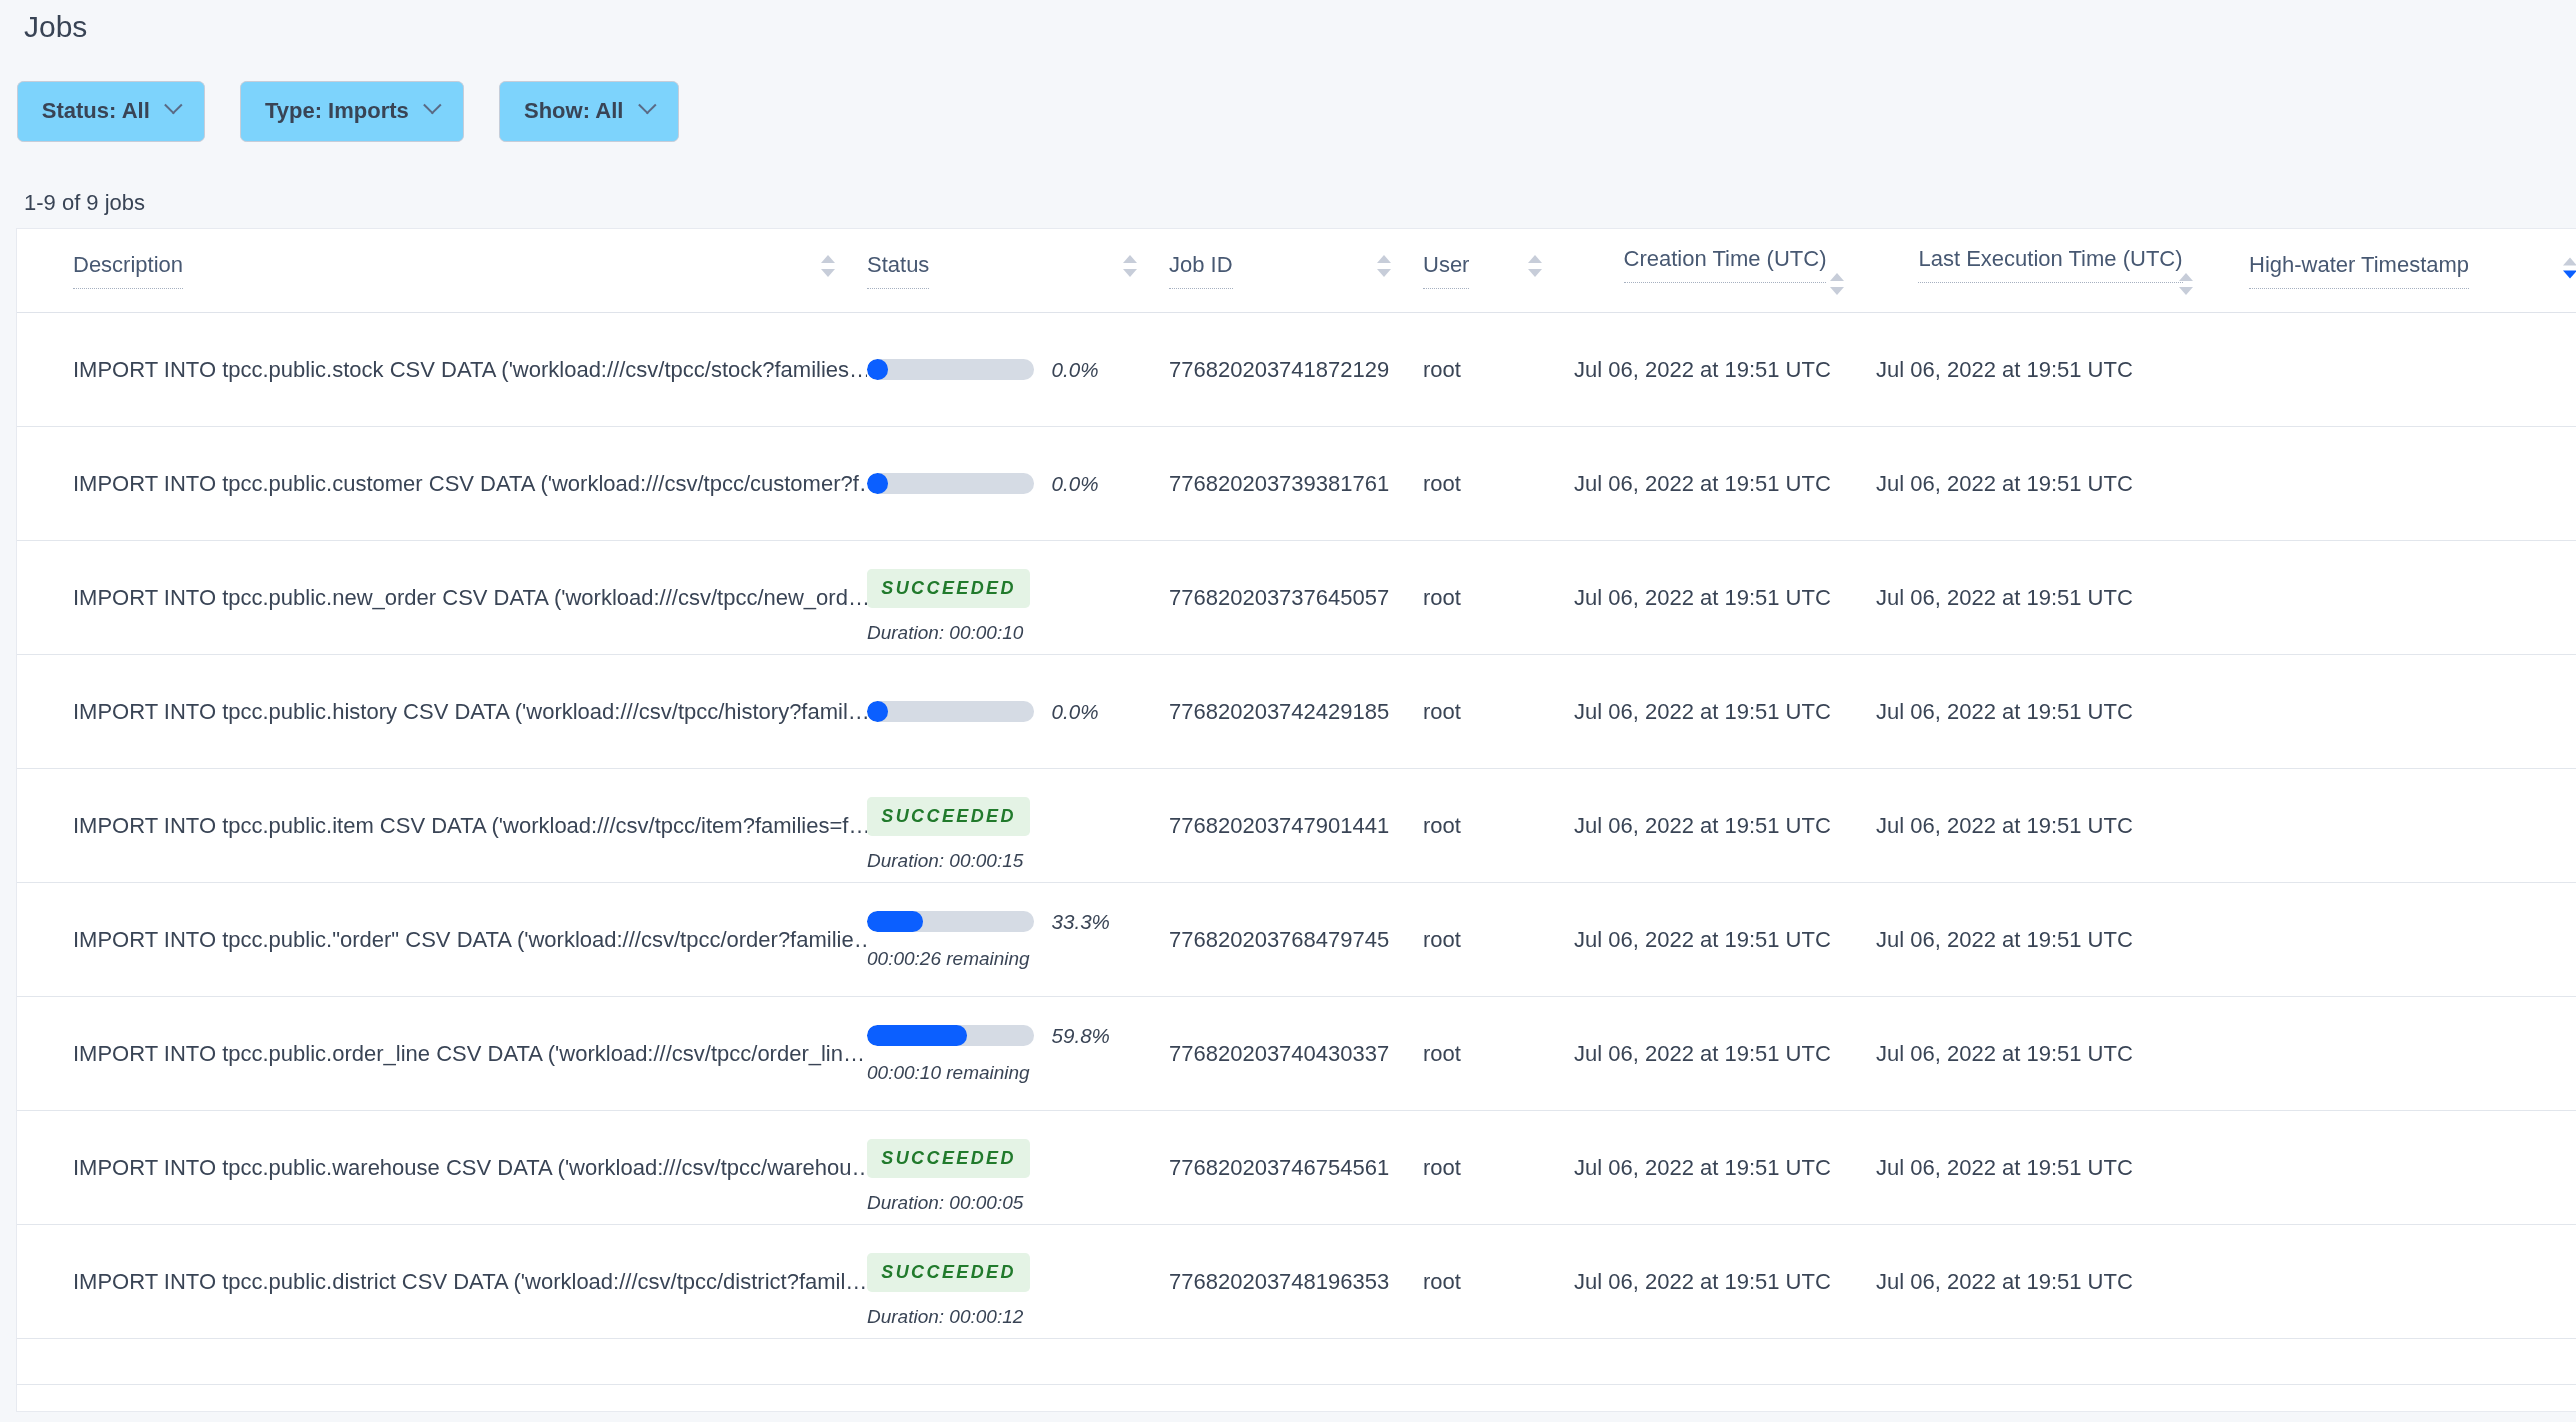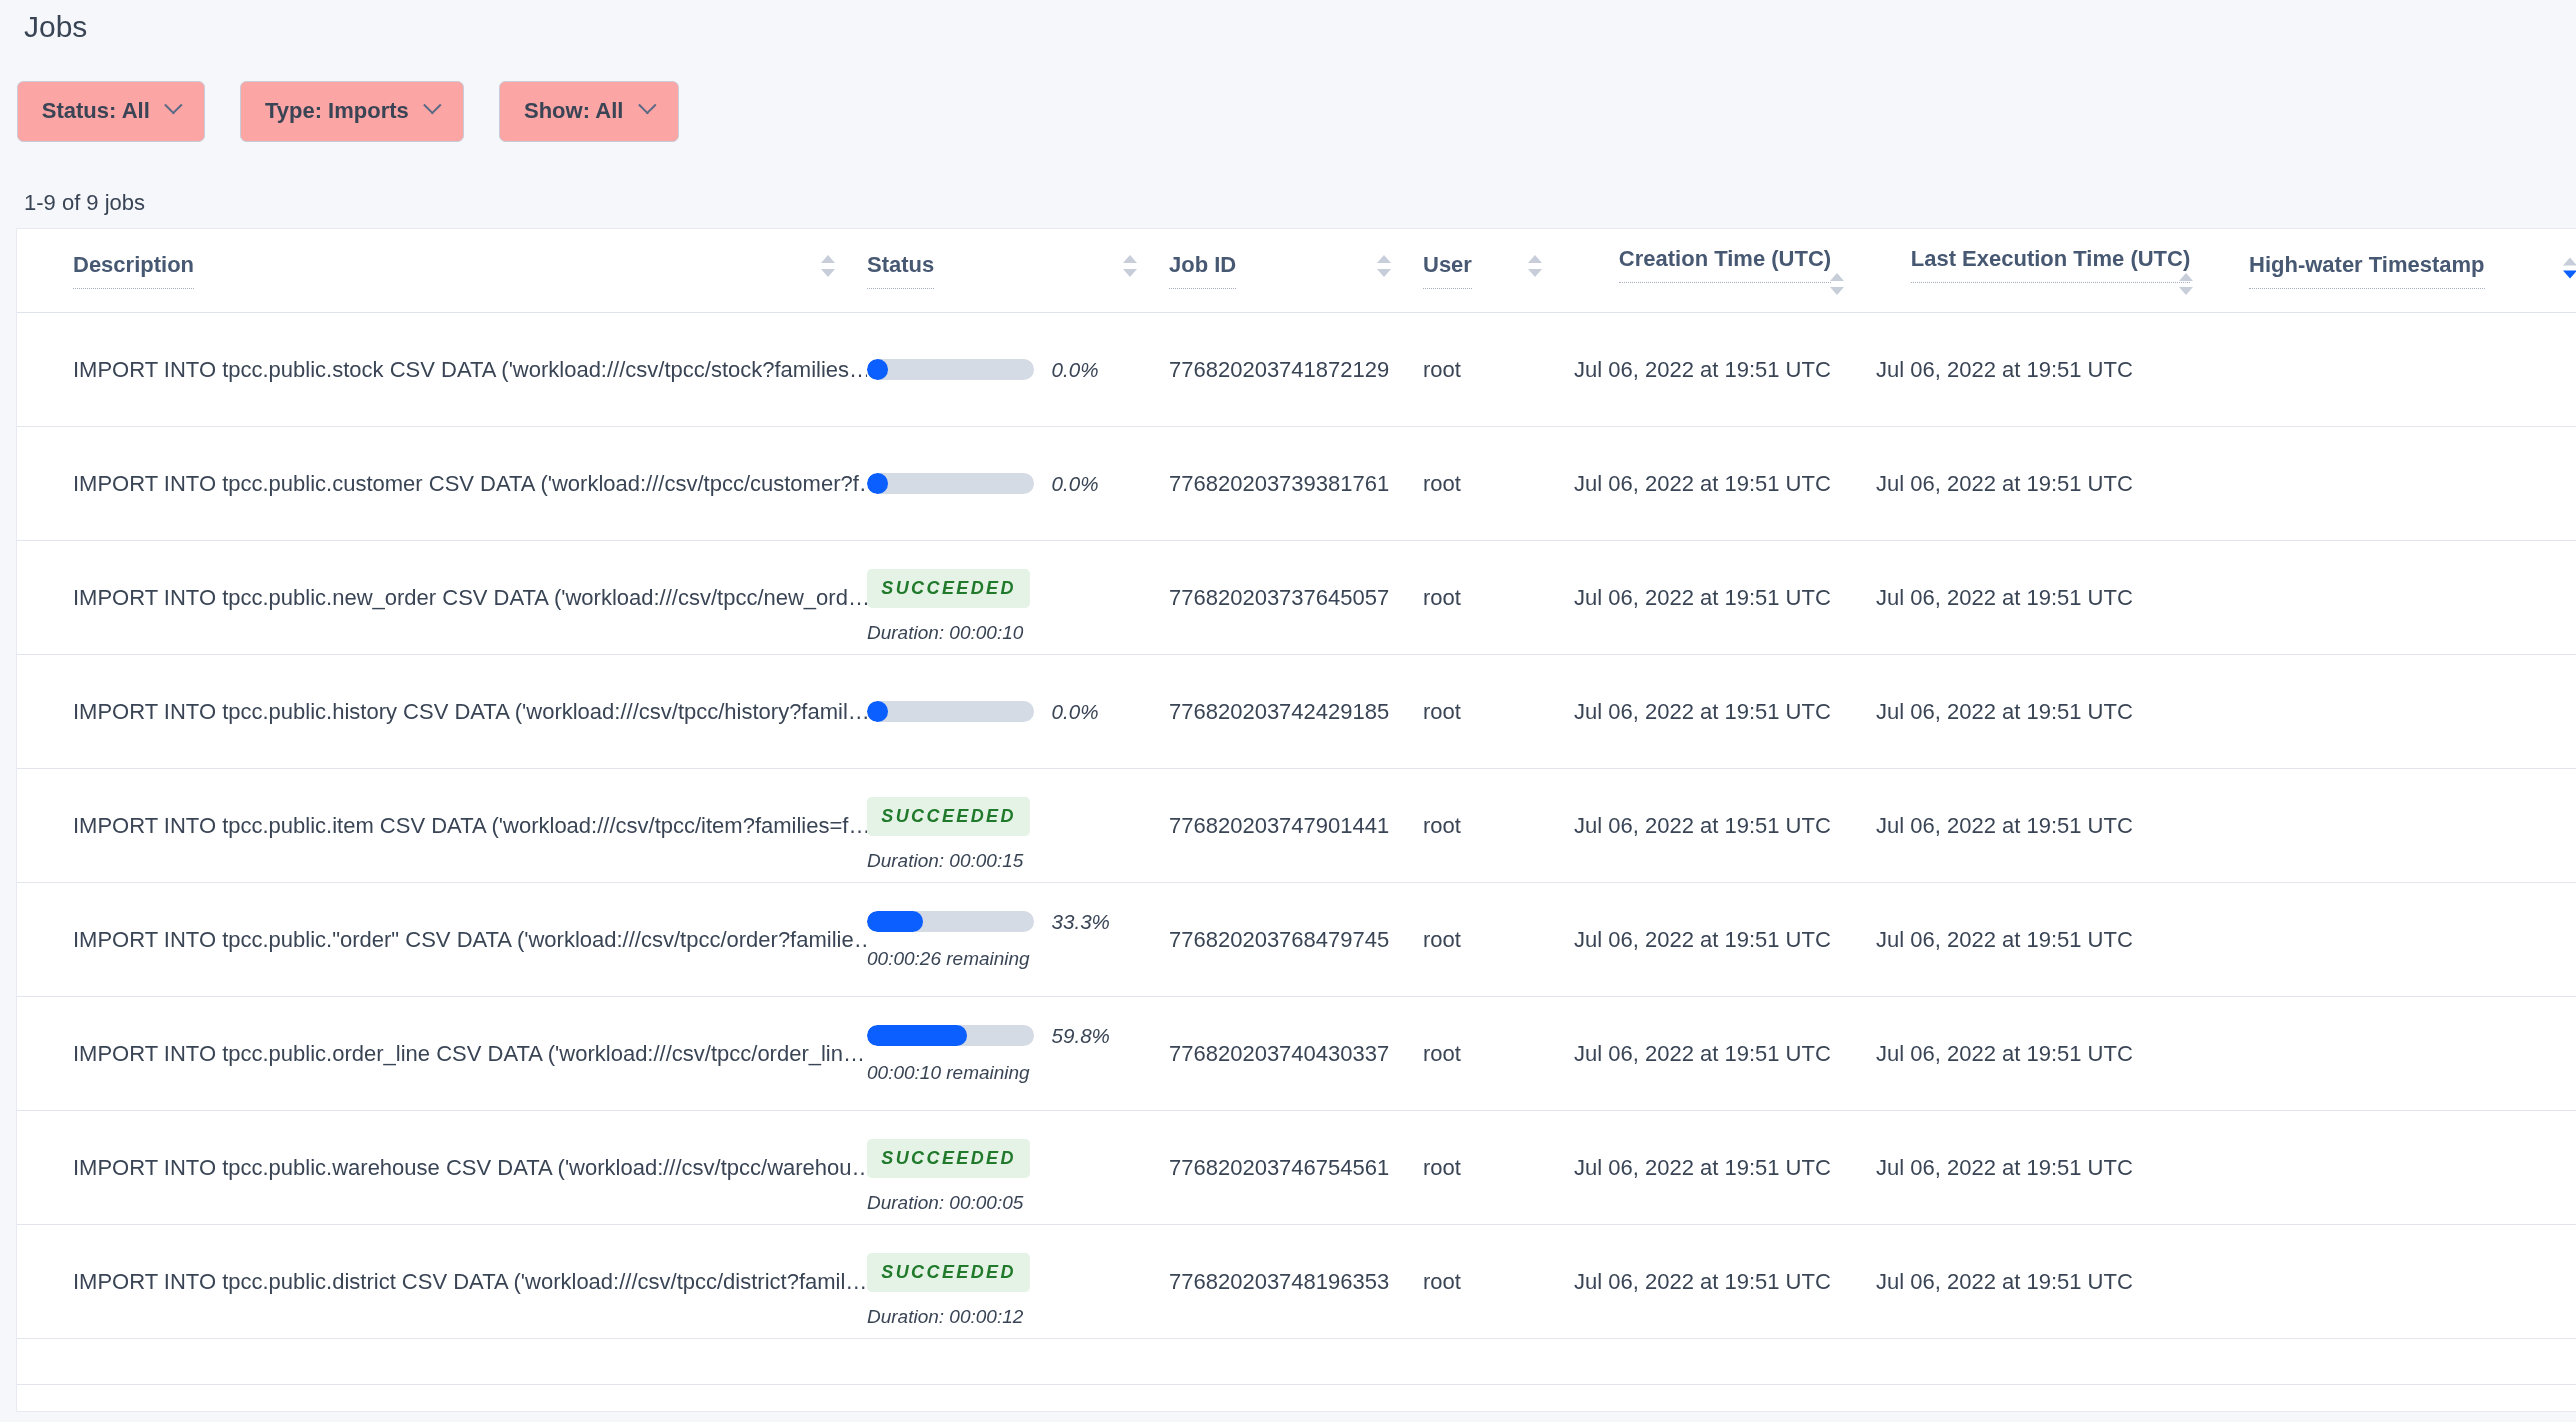--- a/index.html
+++ b/index.html
@@ -11,34 +11,34 @@
   html,body{margin:0;padding:0;}
   body{
     width:2576px;height:1423px;overflow:hidden;background:var(--bg);
     font-family:"Liberation Sans",sans-serif;color:var(--text);
   }
   .page{padding-left:16px;}
   .page-title{font-size:30px;font-weight:500;margin:9.5px 0 0 8px;color:var(--text);}
   .filters{display:flex;gap:35px;margin:37px 0 0 0.8px;}
   .filter-btn{
     display:flex;align-items:center;gap:17.5px;height:61px;padding:0 24px;
-    background:#fca5a5;border:1.6px solid var(--btn-border);border-radius:6.4px;
+    background:#7dd3fc;border:1.6px solid var(--btn-border);border-radius:6.4px;
     font-family:"Liberation Sans",sans-serif;font-size:22px;font-weight:700;color:var(--text);cursor:pointer;
   }
   .chevron{
     width:12.7px;height:12.7px;border-right:2.4px solid #5a6a85;border-bottom:2.4px solid #5a6a85;
     transform:rotate(45deg) translate(-2.4px,-2.4px);margin-top:-4.8px;
   }
   .jobs-count{font-size:22px;margin:48px 0 12.7px 8px;color:var(--text);}
   .card{
     margin-left:0;width:2573px;background:#fff;border:0.8px solid #e7eaf0;
     padding-bottom:26px;position:relative;
   }
   .thead{display:flex;align-items:center;height:84px;border-bottom:1.6px solid #dfe3ea;position:relative;}
-  .th{display:flex;align-items:center;font-size:22px;color:var(--text2);cursor:pointer;font-weight:bold;}
+  .th{display:flex;align-items:center;font-size:22px;color:var(--text2);cursor:pointer;}
   .th-label{
     display:inline-block;padding-bottom:9.5px;border-bottom:1.6px dotted var(--dotted);
     white-space:nowrap;
   }
   .sort-pair{display:flex;flex-direction:column;gap:5.6px;margin-left:auto;margin-right:32px;margin-top:-9.5px;}
   .tri-up{width:0;height:0;border-left:7.1px solid transparent;border-right:7.1px solid transparent;border-bottom:8.7px solid var(--arrow);}
   .tri-down{width:0;height:0;border-left:7.1px solid transparent;border-right:7.1px solid transparent;border-top:8.7px solid var(--arrow);}
   .sort-pair.far{position:absolute;left:2546px;top:50%;transform:translateY(-62%);margin:0;}
   .sort-pair.far .tri-down{border-top-color:var(--blue);}
   

